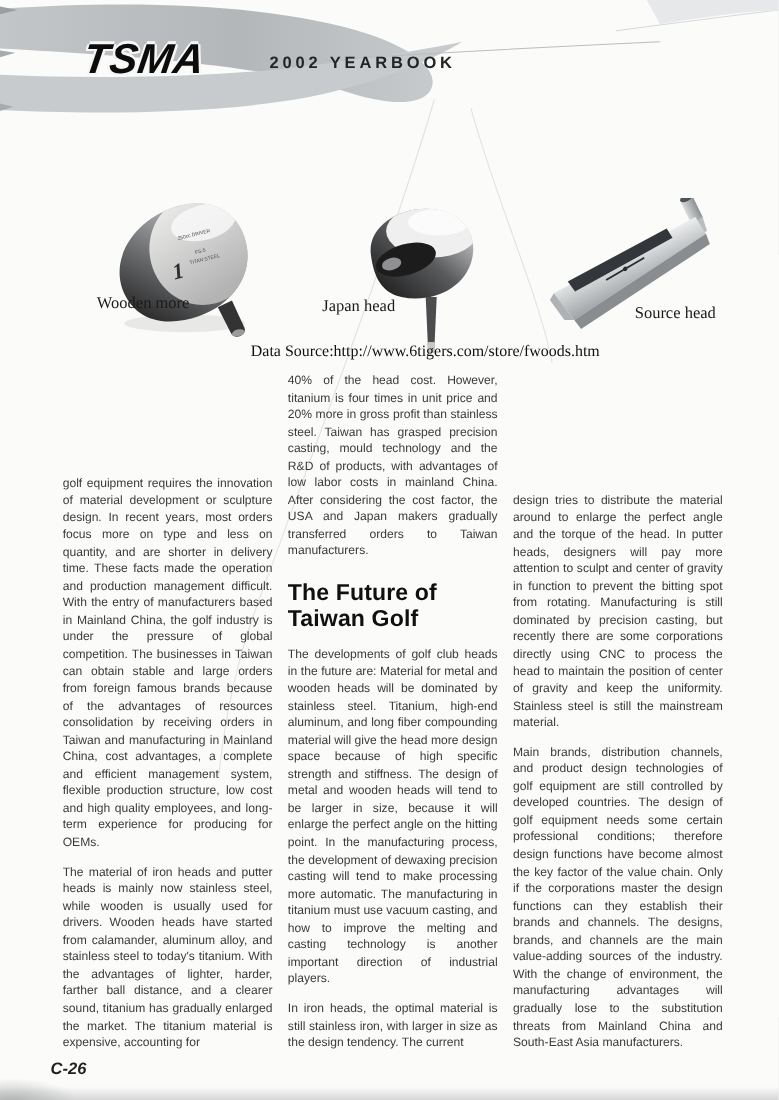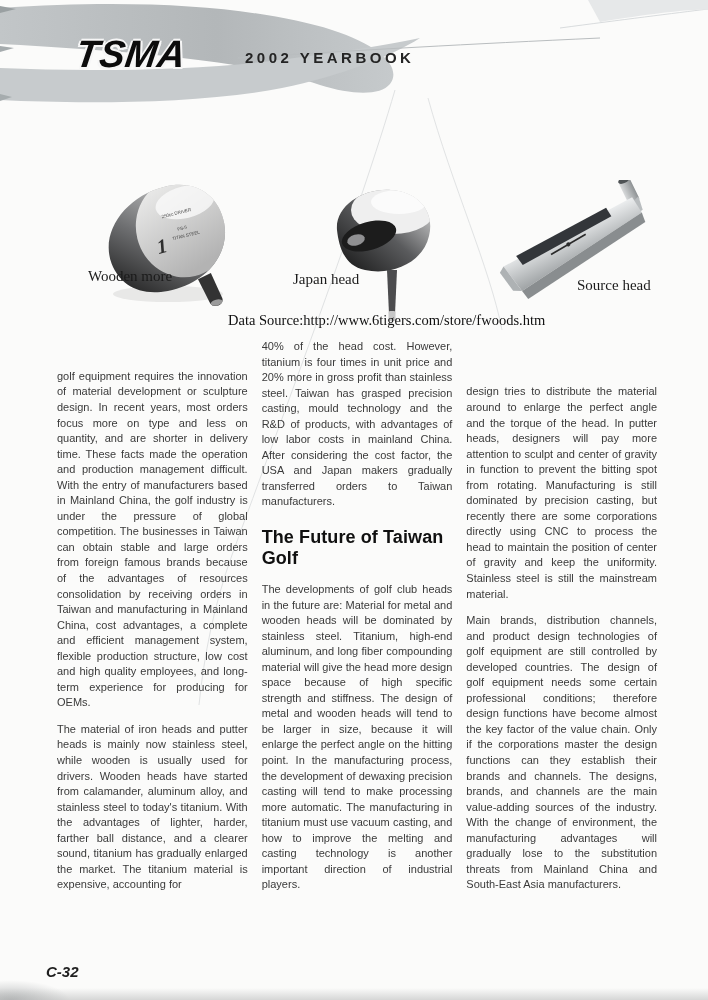--- a/index.html
+++ b/index.html
@@ -33,21 +33,21 @@
   .article {
     position:absolute; left:57px; top:339px; width:600px;
     display:flex; gap:14px;align-items:flex-end;
   }
   .col { flex:1; min-width:0; }
   .col p {
     margin:0 0 11px; font-size:11px; line-height:15.55px;
     text-align:justify; color:#3a3a3a;
   }
   .col h2 {
-    font-size:18px; font-weight:700; color:#101010;
+    font-size:21px; font-weight:700; color:#101010;
     margin:17px 0 13px; letter-spacing:0.1px;
   }
   .pagenum {
     position:absolute; left:46px; top:963px;
     font-size:15px; font-weight:700; font-style:italic; color:#1f1f1f;
   }
   .bottom-strip {
     position:absolute; left:0; bottom:0; width:708px; height:12px;
     background:linear-gradient(to bottom, rgba(175,177,177,0) 0%, rgba(168,170,170,0.45) 100%);
   }
@@ -175,24 +175,25 @@
 
   <div class="article">
     <div class="col">
       <p>golf equipment requires the innovation of material development or sculpture design. In recent years, most orders focus more on type and less on quantity, and are shorter in delivery time. These facts made the operation and production management difficult. With the entry of manufacturers based in Mainland China, the golf industry is under the pressure of global competition. The businesses in Taiwan can obtain stable and large orders from foreign famous brands because of the advantages of resources consolidation by receiving orders in Taiwan and manufacturing in Mainland China, cost advantages, a complete and efficient management system, flexible production structure, low cost and high quality employees, and long-term experience for producing for OEMs.</p>
       <p>The material of iron heads and putter heads is mainly now stainless steel, while wooden is usually used for drivers. Wooden heads have started from calamander, aluminum alloy, and stainless steel to today's titanium. With the advantages of lighter, harder, farther ball distance, and a clearer sound, titanium has gradually enlarged the market. The titanium material is expensive, accounting for</p>
     </div>
     <div class="col">
       <p>40% of the head cost. However, titanium is four times in unit price and 20% more in gross profit than stainless steel. Taiwan has grasped precision casting, mould technology and the R&amp;D of products, with advantages of low labor costs in mainland China. After considering the cost factor, the USA and Japan makers gradually transferred orders to Taiwan manufacturers.</p>
       <h2>The Future of Taiwan Golf</h2>
       <p>The developments of golf club heads in the future are: Material for metal and wooden heads will be dominated by stainless steel. Titanium, high-end aluminum, and long fiber compounding material will give the head more design space because of high specific strength and stiffness. The design of metal and wooden heads will tend to be larger in size, because it will enlarge the perfect angle on the hitting point. In the manufacturing process, the development of dewaxing precision casting will tend to make processing more automatic. The manufacturing in titanium must use vacuum casting, and how to improve the melting and casting technology is another important direction of industrial players.</p>
+      <p>In iron heads, the optimal material is still stainless iron, with larger in size as the design tendency. The current</p>
     </div>
     <div class="col">
       <p>design tries to distribute the material around to enlarge the perfect angle and the torque of the head. In putter heads, designers will pay more attention to sculpt and center of gravity in function to prevent the bitting spot from rotating. Manufacturing is still dominated by precision casting, but recently there are some corporations directly using CNC to process the head to maintain the position of center of gravity and keep the uniformity. Stainless steel is still the mainstream material.</p>
       <p>Main brands, distribution channels, and product design technologies of golf equipment are still controlled by developed countries. The design of golf equipment needs some certain professional conditions; therefore design functions have become almost the key factor of the value chain. Only if the corporations master the design functions can they establish their brands and channels. The designs, brands, and channels are the main value-adding sources of the industry. With the change of environment, the manufacturing advantages will gradually lose to the substitution threats from Mainland China and South-East Asia manufacturers.</p>
     </div>
   </div>
 
-  <div class="pagenum">C-32</div>
+  <div class="pagenum">C-26</div>
   <div class="corner-blob"></div>
   <div class="bottom-strip"></div>
 
 </div>
 
 </body></html>

